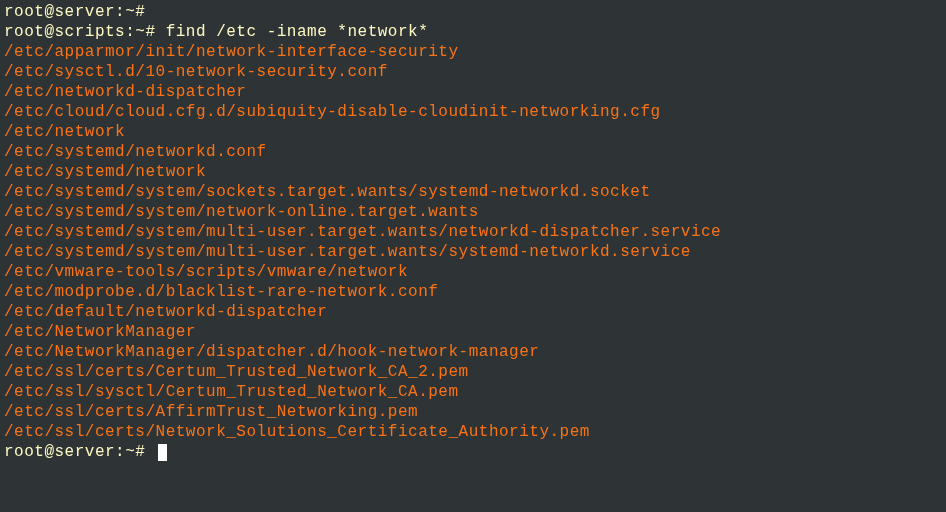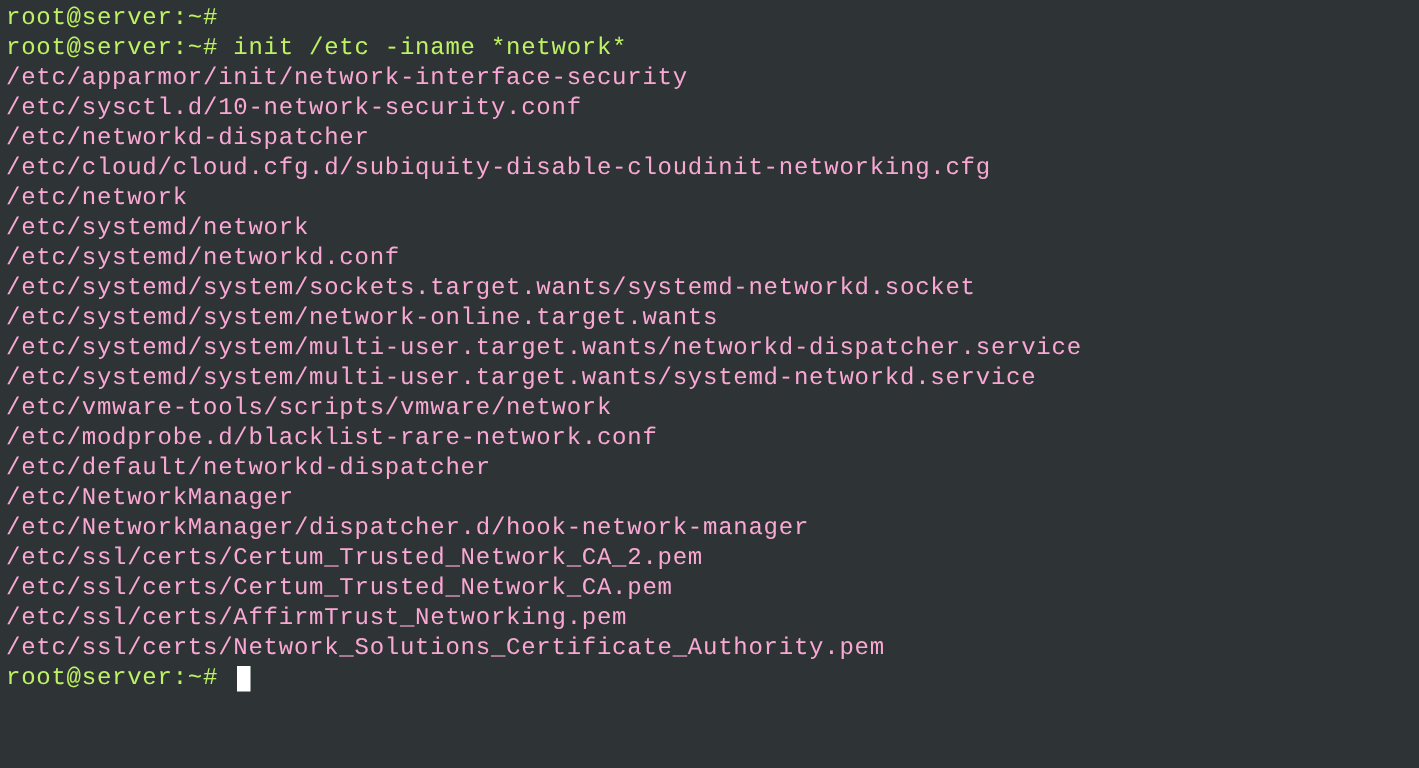--- a/index.html
+++ b/index.html
@@ -16,56 +16,56 @@
       padding: 2px 4px;
       width: 946px;
       height: 512px;
       overflow: hidden;
       letter-spacing: 0.5px;
     }
     .terminal-line {
       white-space: pre;
     }
     .prompt {
-      color: #bef264;
+      color: #fef9c3;
     }
     .output {
-      color: #f9a8d4;
+      color: #f97316;
     }
     .cursor {
       display: inline-block;
       width: 9px;
       height: 17px;
       background-color: #ffffff;
       vertical-align: text-bottom;
       margin-left: 2px;
     }
   </style>
 </head>
 <body>
 
 <div>
   <div class="terminal-line prompt">root@server:~#</div>
-  <div class="terminal-line prompt">root@server:~# init /etc -iname *network*</div>
+  <div class="terminal-line prompt">root@scripts:~# find /etc -iname *network*</div>
   <div id="output-container">
       <div class="terminal-line output">/etc/apparmor/init/network-interface-security</div>
       <div class="terminal-line output">/etc/sysctl.d/10-network-security.conf</div>
       <div class="terminal-line output">/etc/networkd-dispatcher</div>
       <div class="terminal-line output">/etc/cloud/cloud.cfg.d/subiquity-disable-cloudinit-networking.cfg</div>
       <div class="terminal-line output">/etc/network</div>
+      <div class="terminal-line output">/etc/systemd/networkd.conf</div>
       <div class="terminal-line output">/etc/systemd/network</div>
-      <div class="terminal-line output">/etc/systemd/networkd.conf</div>
       <div class="terminal-line output">/etc/systemd/system/sockets.target.wants/systemd-networkd.socket</div>
       <div class="terminal-line output">/etc/systemd/system/network-online.target.wants</div>
       <div class="terminal-line output">/etc/systemd/system/multi-user.target.wants/networkd-dispatcher.service</div>
       <div class="terminal-line output">/etc/systemd/system/multi-user.target.wants/systemd-networkd.service</div>
       <div class="terminal-line output">/etc/vmware-tools/scripts/vmware/network</div>
       <div class="terminal-line output">/etc/modprobe.d/blacklist-rare-network.conf</div>
       <div class="terminal-line output">/etc/default/networkd-dispatcher</div>
       <div class="terminal-line output">/etc/NetworkManager</div>
       <div class="terminal-line output">/etc/NetworkManager/dispatcher.d/hook-network-manager</div>
       <div class="terminal-line output">/etc/ssl/certs/Certum_Trusted_Network_CA_2.pem</div>
-      <div class="terminal-line output">/etc/ssl/certs/Certum_Trusted_Network_CA.pem</div>
+      <div class="terminal-line output">/etc/ssl/sysctl/Certum_Trusted_Network_CA.pem</div>
       <div class="terminal-line output">/etc/ssl/certs/AffirmTrust_Networking.pem</div>
       <div class="terminal-line output">/etc/ssl/certs/Network_Solutions_Certificate_Authority.pem</div>
     </div>
   <div class="terminal-line prompt"><span>root@server:~# </span><span class="cursor"></span></div>
 </div>
 
 </body></html>

